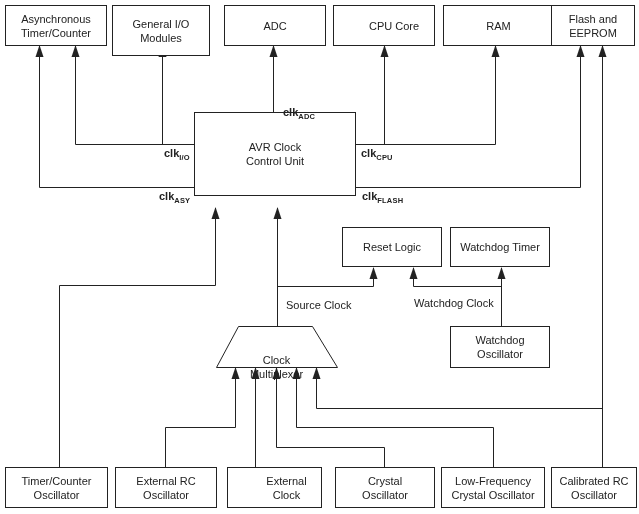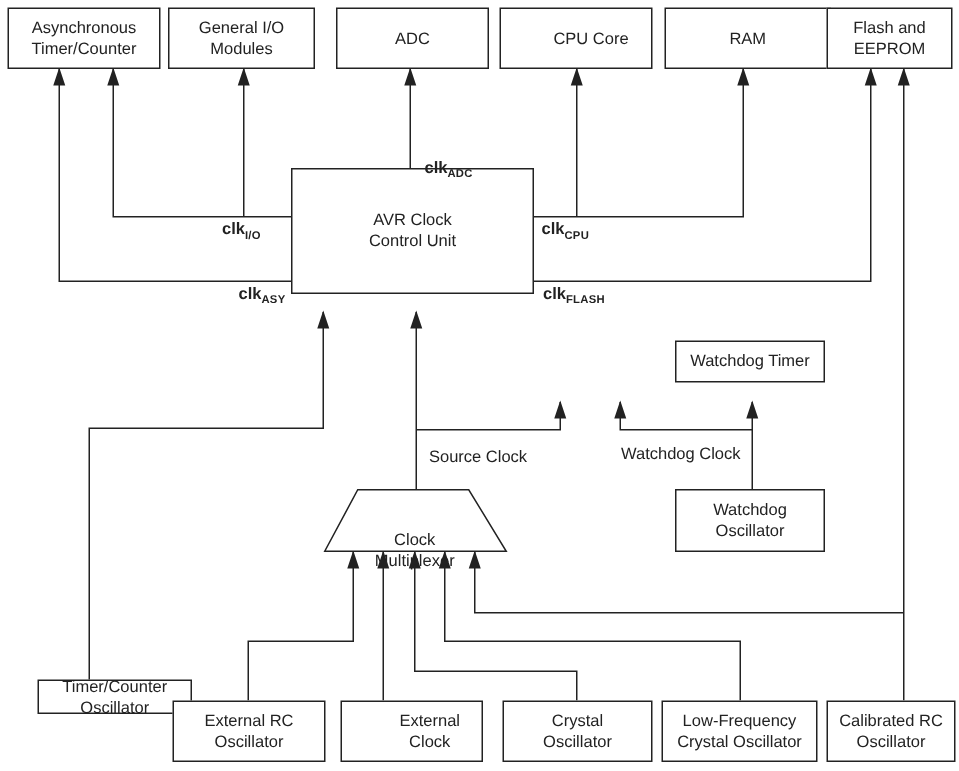--- a/index.html
+++ b/index.html
@@ -105,73 +105,76 @@
       <polyline points="493.5,467 493.5,427.5 296.5,427.5 296.5,368"></polyline>
       <polygon points="296.5,367 292.5,379 300.5,379" fill="#222" stroke="none"></polygon>
     </g>
 
     <polygon points="238.5,326.5 312.5,326.5 337.5,367.5 216.5,367.5" fill="#ffffff" stroke="#222"></polygon>
   </svg>
 
   <div class="box" style="left:5px;top:5px;width:102px;height:41px;">
     <span class="inner">Asynchronous Timer/Counter</span>
   </div>
-  <div class="box" style="left:112px;top:5px;width:98px;height:41px;">
+  <div class="box" style="left:112px;top:5px;width:98px;height:51px;">
     <span class="inner">General I/O Modules</span>
   </div>
   <div class="box" style="left:224px;top:5px;width:102px;height:41px;">
     <span class="inner">ADC</span>
   </div>
   <div class="box" style="left:333px;top:5px;width:102px;height:41px;padding-left:20px;">
     <span class="inner">CPU Core</span>
   </div>
   <div class="box" style="left:443px;top:5px;width:111px;height:41px;">
     <span class="inner">RAM</span>
   </div>
   <div class="box" style="left:551px;top:5px;width:84px;height:41px;">
     <span class="inner">Flash and EEPROM</span>
   </div>
 
   <div class="box w70" style="left:194px;top:112px;width:162px;height:84px;">
     <span class="inner">AVR Clock Control Unit</span>
   </div>
 
-  <div class="box" style="left:450px;top:227px;width:100px;height:28px;">
+  <div class="box" style="left:342px;top:227px;width:100px;height:40px;">
+    <span class="inner">Reset Logic</span>
+  </div>
+  <div class="box" style="left:450px;top:227px;width:100px;height:40px;">
     <span class="inner">Watchdog Timer</span>
   </div>
   <div class="box w60" style="left:450px;top:326px;width:100px;height:42px;">
     <span class="inner">Watchdog Oscillator</span>
   </div>
 
   <div class="mux-label">
     <span class="inner">Clock Multiplexer</span>
   </div>
 
-  <div class="box" style="left:5px;top:453px;width:103px;height:23px;margin-left:20px;">
+  <div class="box" style="left:5px;top:467px;width:103px;height:41px;">
     <span class="inner">Timer/Counter Oscillator</span>
   </div>
   <div class="box" style="left:115px;top:467px;width:102px;height:41px;">
     <span class="inner">External RC Oscillator</span>
   </div>
   <div class="box" style="left:227px;top:467px;width:95px;height:41px;padding-left:24px;">
     <span class="inner">External Clock</span>
   </div>
   <div class="box w60" style="left:335px;top:467px;width:100px;height:41px;">
     <span class="inner">Crystal Oscillator</span>
   </div>
   <div class="box" style="left:441px;top:467px;width:104px;height:41px;">
     <span class="inner">Low-Frequency Crystal Oscillator</span>
   </div>
   <div class="box" style="left:551px;top:467px;width:86px;height:41px;">
     <span class="inner">Calibrated RC Oscillator</span>
   </div>
 
   <div class="clk" style="left:283px;top:106px;"><span>clk</span><sub>ADC</sub></div>
 
-  <div class="clk" style="left:148px;top:147px;"><span>clk</span><sub>I/O</sub></div>
+  <div class="clk" style="left:164px;top:147px;"><span>clk</span><sub>I/O</sub></div>
 
   <div class="clk" style="left:361px;top:147px;"><span>clk</span><sub>CPU</sub></div>
 
   <div class="clk" style="left:159px;top:190px;"><span>clk</span><sub>ASY</sub></div>
 
   <div class="clk" style="left:362px;top:190px;"><span>clk</span><sub>FLASH</sub></div>
 
   <div class="lbl" style="left:286px;top:299px;">Source Clock</div>
   <div class="lbl" style="left:414px;top:297px;">Watchdog Clock</div>
 

